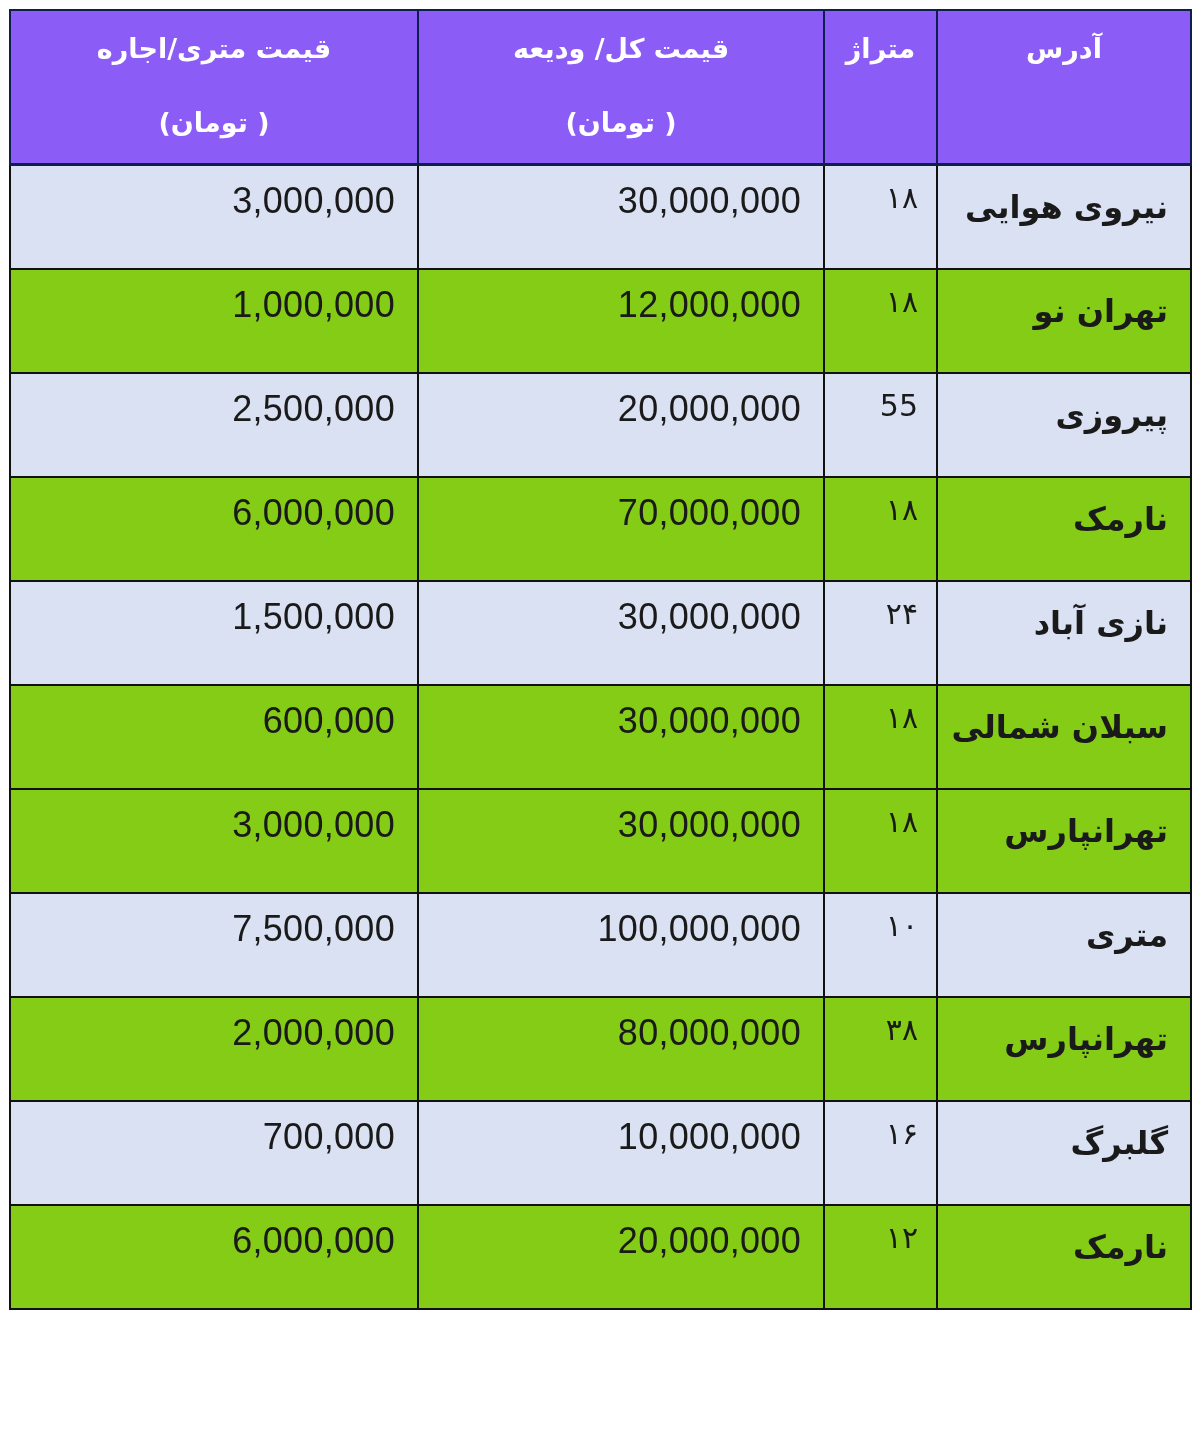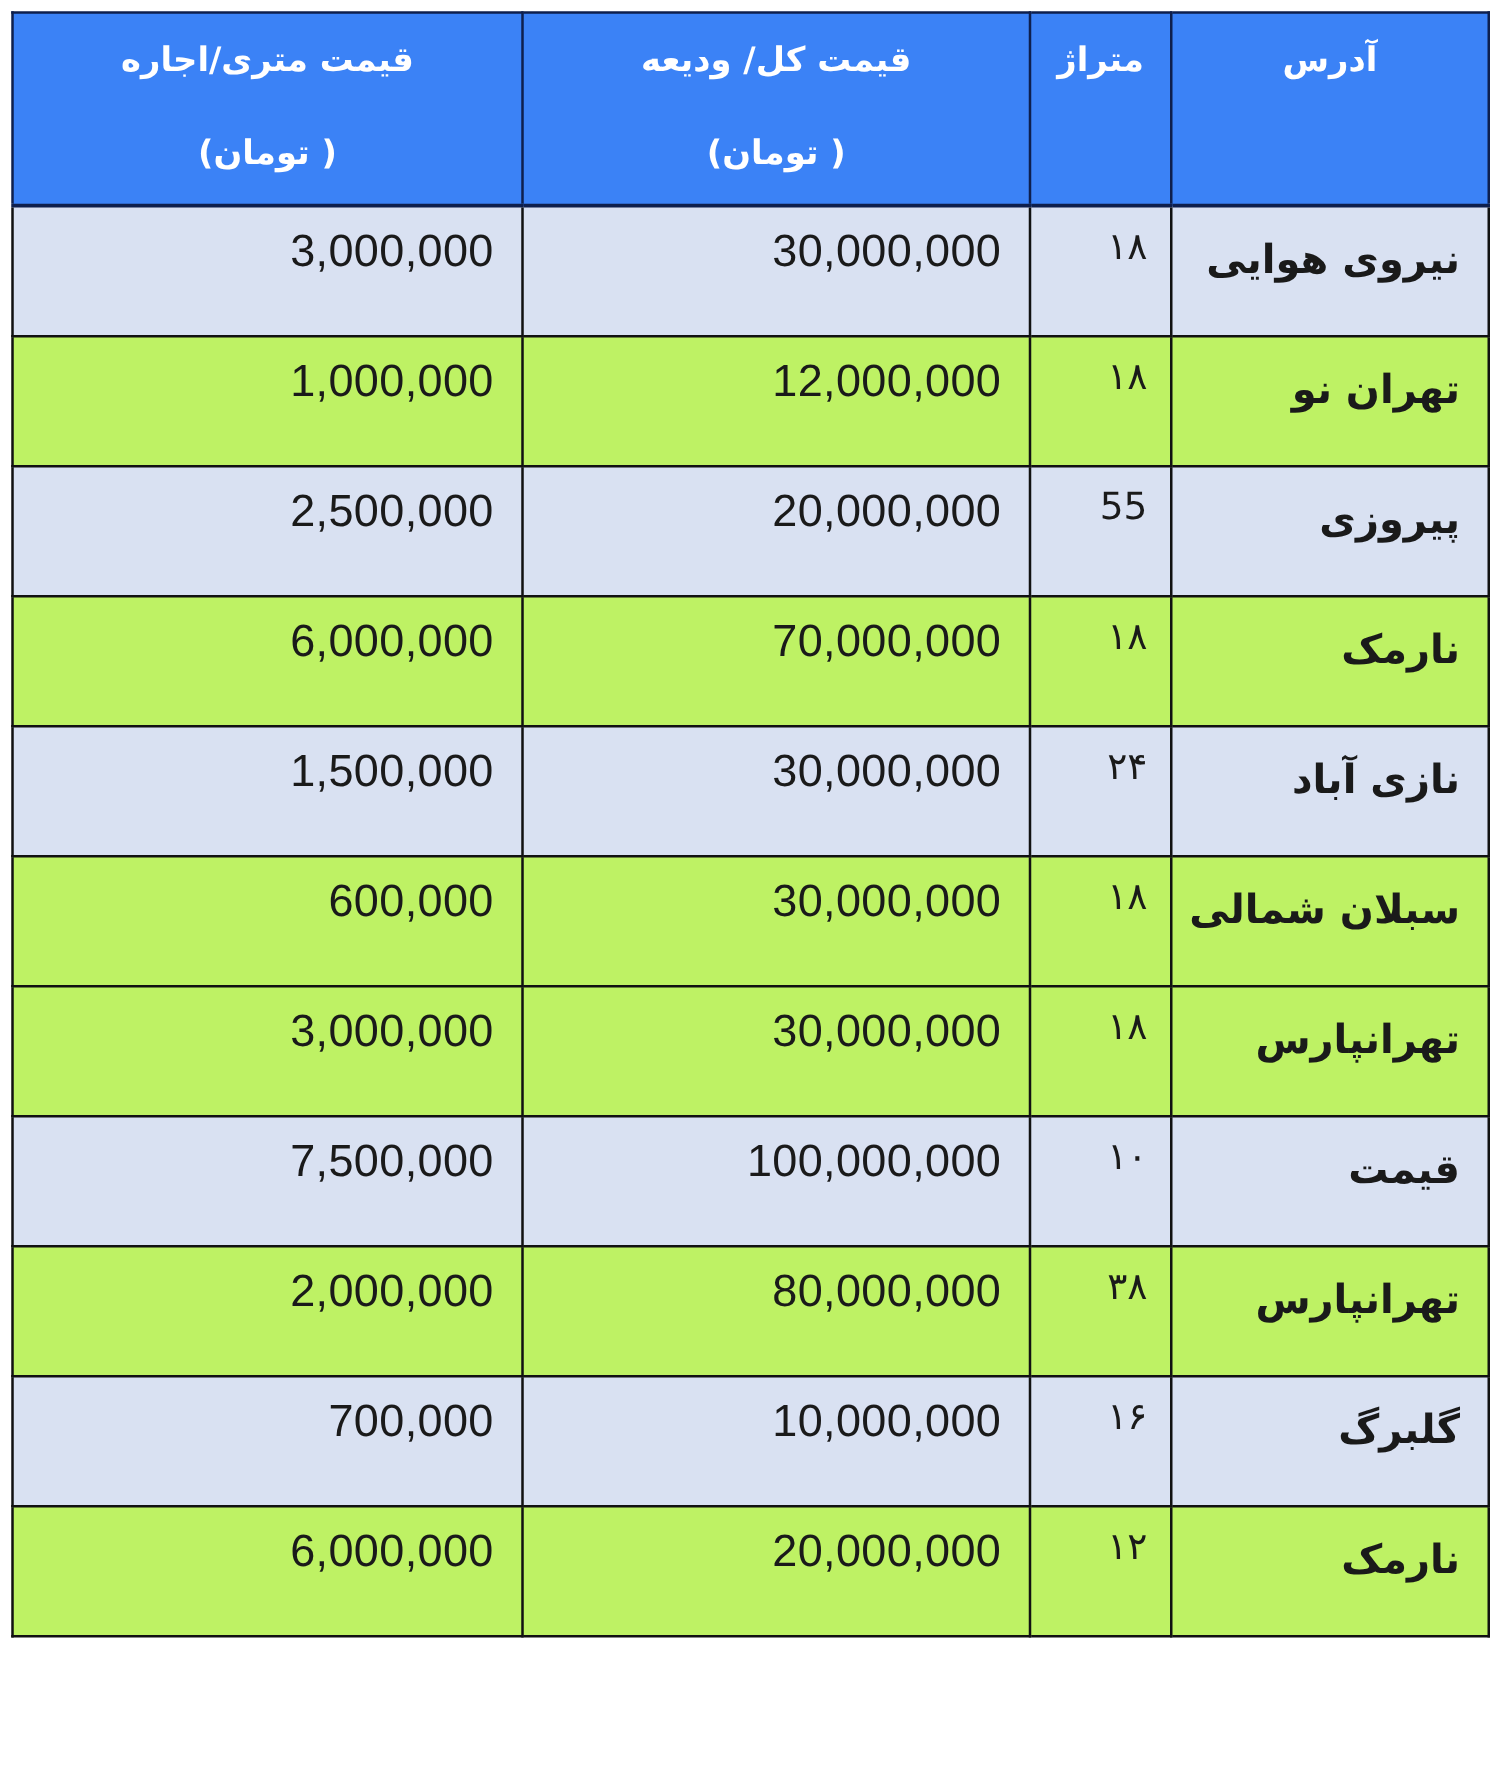--- a/index.html
+++ b/index.html
@@ -11,35 +11,35 @@
       table-layout: fixed;
       font-family: "DejaVu Sans", sans-serif;
       color: #1a1a1a;
     }
     .tbl td, .tbl th {
       border: 2px solid #111;
       padding: 0;
       vertical-align: top;
     }
     .tbl thead th {
-      background: #3b82f6;
+      background: #8b5cf6;
       color: #ffffff;
       height: 152px;
       font-weight: bold;
       font-size: 27px;
       direction: rtl;
       text-align: center;
       border-bottom: 3px solid #0e1f4d;
       border-color: #0e1f4d;
     }
     .tbl thead th .l1 { display: block; margin-top: 18px; line-height: 40px; }
     .tbl thead th .l2 { display: block; margin-top: 34px; line-height: 40px; }
     .tbl tbody tr { height: 104px; }
     .tbl tbody tr.alt td { background: #D9E1F2; }
-    .tbl tbody tr.plain td { background: #bef264; }
+    .tbl tbody tr.plain td { background: #84cc16; }
     .num {
       font-family: "Liberation Sans", sans-serif;
       font-size: 36px;
       text-align: right;
       padding: 14px 22px 0 0 !important;
       direction: ltr;
       letter-spacing: 0.3px;
     }
     .area {
       font-family: "DejaVu Sans", sans-serif;
@@ -125,21 +125,21 @@
     <tr class="plain">
       <td class="num">3,000,000</td>
       <td class="num">30,000,000</td>
       <td class="area">۱۸</td>
       <td class="addr">تهرانپارس</td>
     </tr>
     <tr class="alt">
       <td class="num">7,500,000</td>
       <td class="num">100,000,000</td>
       <td class="area">۱۰</td>
-      <td class="addr">قیمت</td>
+      <td class="addr">متری</td>
     </tr>
     <tr class="plain">
       <td class="num">2,000,000</td>
       <td class="num">80,000,000</td>
       <td class="area">۳۸</td>
       <td class="addr">تهرانپارس</td>
     </tr>
     <tr class="alt">
       <td class="num">700,000</td>
       <td class="num">10,000,000</td>

